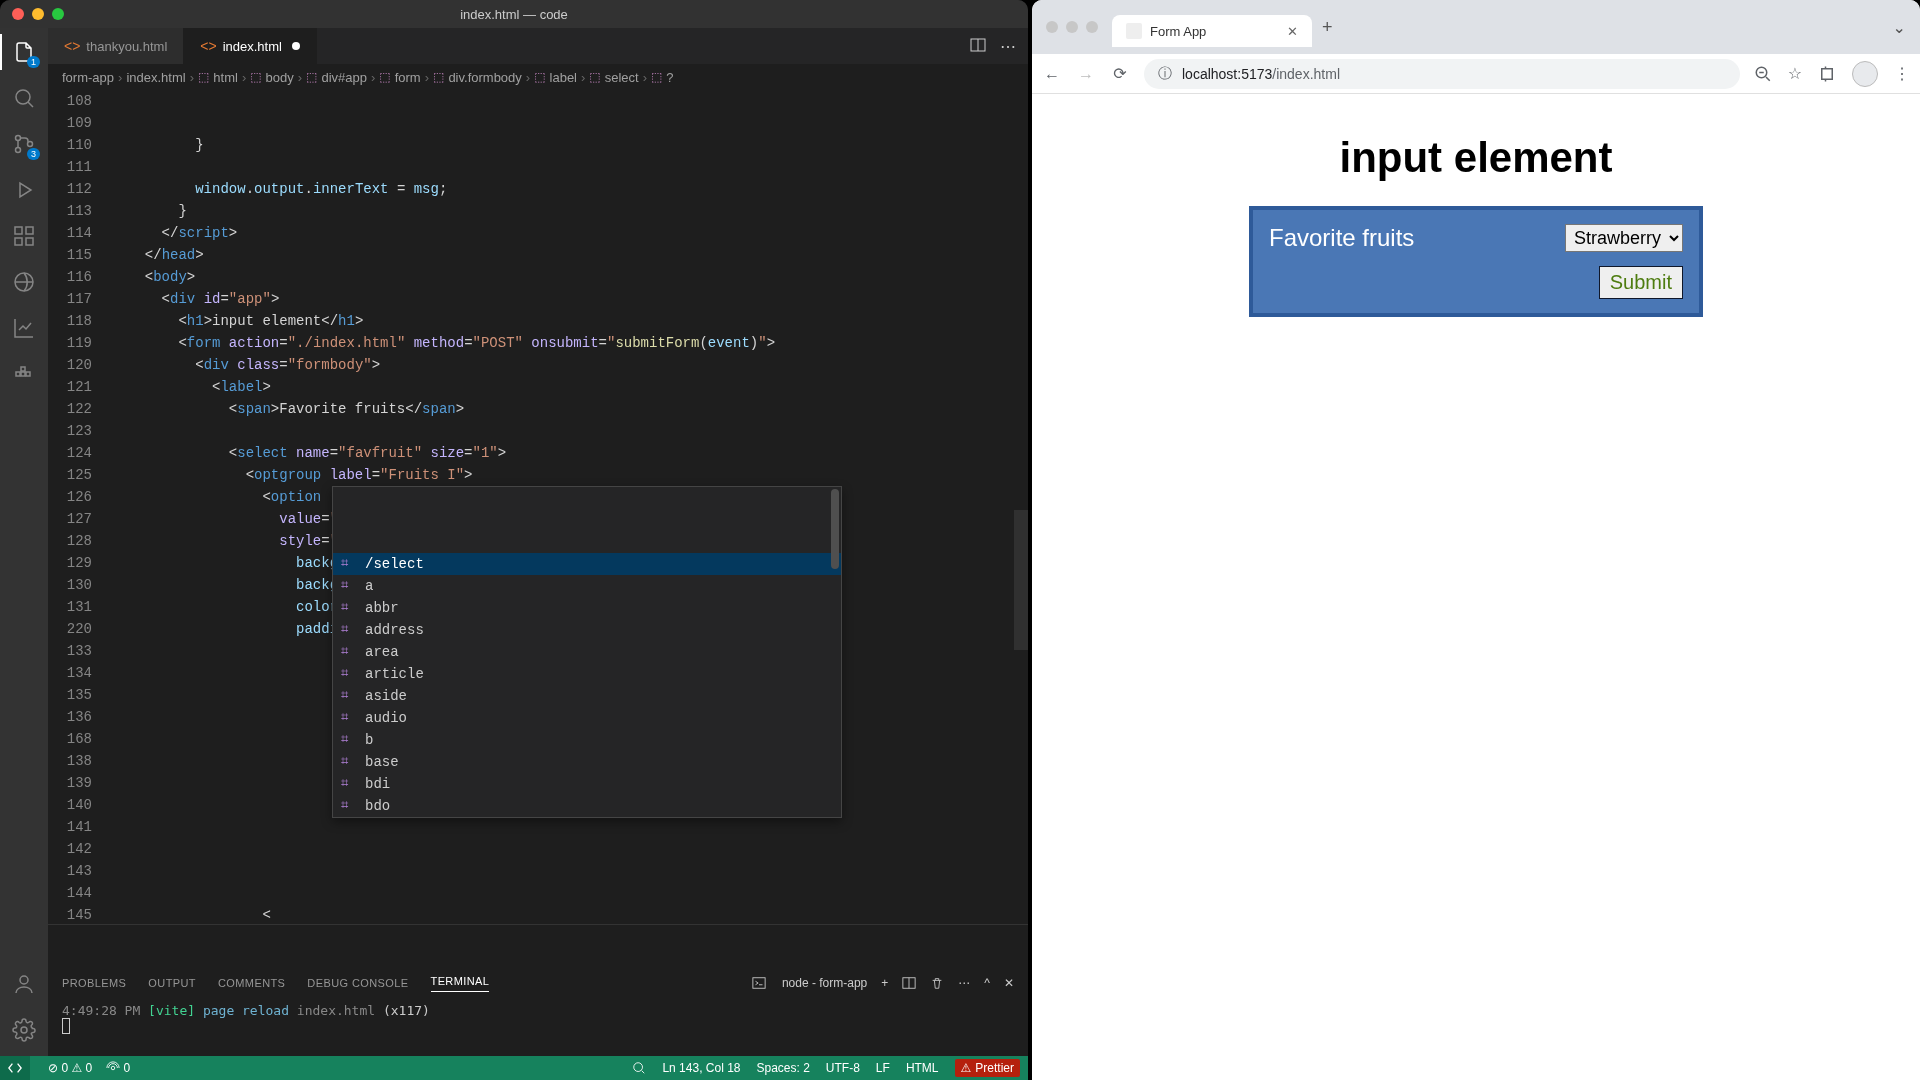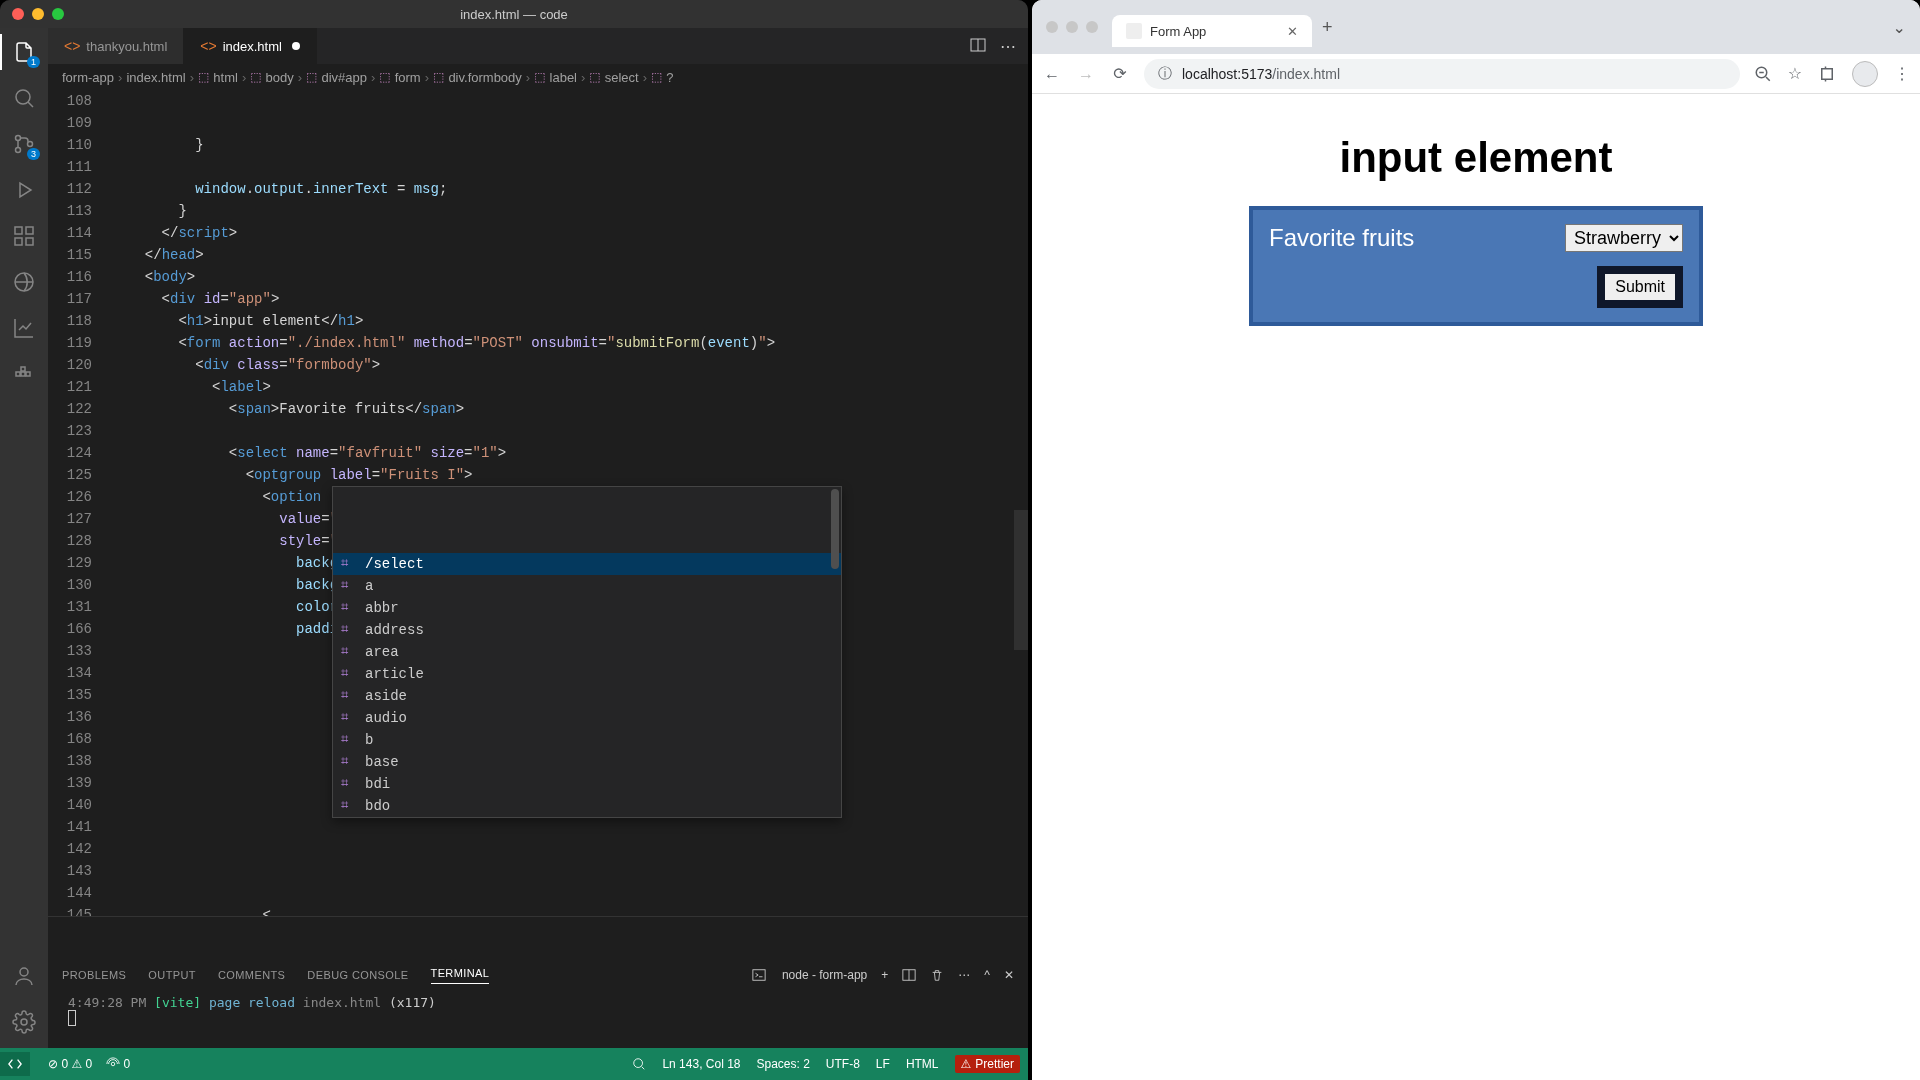--- a/index.html
+++ b/index.html
@@ -66,27 +66,27 @@
 .text-cursor::after { width:10px; height:1px; top:0; left:1px; box-shadow: 0 16px 0 #aeafad;}
 
 .minimap { width: 14px; background: #1e1e1e; position: absolute; right: 0; top: 0; bottom: 0; }
 .minimap-slider { position: absolute; right: 0; top: 420px; width: 14px; height: 140px; background: rgba(120,120,120,.2); }
 
 .panel { height: 132px; background: #1e1e1e; border-top: 1px solid #333; display: flex; flex-direction: column; }
 .panel-tabs { height: 32px; display: flex; align-items: center; padding: 0 14px; gap: 22px; font-size: 11px; color: #969696; margin-top: 42px; }
 .panel-tab { cursor: pointer; letter-spacing: 0.4px; }
 .panel-tab.active { color: #fff; border-bottom: 1px solid #fff; padding-bottom: 4px; }
 .panel-right { margin-left: auto; display: flex; align-items: center; gap: 14px; color: #ccc; font-size: 12px; }
-.terminal-out { padding: 4px 20px; font-family: Menlo, monospace; font-size: 13px; color: #ccc; }
+.terminal-out { padding: 4px 14px; font-family: Menlo, monospace; font-size: 13px; color: #ccc; }
 .term-time { color: #888; }
 .term-vite { color: #42d392; }
 .term-reload { color: #6fb3d2; }
 .term-cursor { display: inline-block; width: 8px; height: 16px; border: 1px solid #ccc; }
 
-.status-bar { height: 32px; background: #16825d; display: flex; align-items: center; color: #fff; font-size: 12px; padding: 0 8px; gap: 14px; }
+.status-bar { height: 24px; background: #16825d; display: flex; align-items: center; color: #fff; font-size: 12px; padding: 0 8px; gap: 14px; }
 .status-bar .remote { background: #0e6b4b; height: 24px; display: flex; align-items: center; padding: 0 8px; margin-left: -8px; margin-right: 4px; }
 .status-right { margin-left: auto; display: flex; gap: 16px; align-items: center; }
 .prettier { background: #b5200d; padding: 2px 6px; border-radius: 2px; display: flex; align-items: center; gap: 4px; }
 
 
 .browser { flex: 1; background: #fff; display: flex; flex-direction: column; border-radius: 10px 10px 0 0; overflow: hidden; margin-left: 4px; }
 .browser-titlebar { height: 54px; background: #dee1e6; display: flex; align-items: center; }
 .browser-tl { display: flex; gap: 8px; padding: 0 14px; }
 .browser-tl .tl { background: #c7c7c7; }
 .browser-tab { background: #fff; height: 32px; margin-top: 8px; border-radius: 8px 8px 0 0; padding: 0 14px; display: flex; align-items: center; gap: 8px; font-size: 13px; color: #333; min-width: 200px; position: relative; }
@@ -103,21 +103,21 @@
 .toolbar-icons { display: flex; gap: 16px; color: #5f6368; align-items: center; }
 .avatar-circle { width: 26px; height: 26px; border-radius: 50%; background: #e8eaed; border: 1px solid #bbb; }
 
 .page-content { flex: 1; background: #fff; padding: 40px; }
 .page-h1 { font-size: 42px; font-weight: 800; text-align: center; margin-bottom: 24px; }
 .form-box { width: 454px; margin: 0 auto; background: #4a77b5; border: 4px solid #2e5a99; padding: 14px 16px; }
 .form-row { display: flex; align-items: center; justify-content: space-between; margin-bottom: 14px; }
 .form-label { color: #fff; font-size: 24px; }
 .form-select { font-size: 18px; padding: 2px 4px; background: #efefef; border: 1px solid #767676; }
 .form-submit-row { display: flex; justify-content: flex-end; }
-.form-submit { background: #efefef; border: 8px solid #0f172a; font-size: 16px; padding: 4px 10px; color: #000000; }
+.form-submit { background: #efefef; border: 1px solid #0f172a; font-size: 20px; padding: 4px 10px; color: #4d7c0f; }
 
 svg { display: block; }
 </style>
 </head>
 <body>
 
 <div class="desktop">
 
   <div class="vscode">
     <div class="vscode-titlebar">
@@ -265,21 +265,21 @@
               <div class="code-line">122</div>
               <div class="code-line">123</div>
               <div class="code-line">124</div>
               <div class="code-line">125</div>
               <div class="code-line">126</div>
               <div class="code-line">127</div>
               <div class="code-line">128</div>
               <div class="code-line">129</div>
               <div class="code-line">130</div>
               <div class="code-line">131</div>
-              <div class="code-line">166</div>
+              <div class="code-line">220</div>
               <div class="code-line">133</div>
               <div class="code-line">134</div>
               <div class="code-line">135</div>
               <div class="code-line">136</div>
               <div class="code-line">168</div>
               <div class="code-line">138</div>
               <div class="code-line">139</div>
               <div class="code-line">140</div>
               <div class="code-line">141</div>
               <div class="code-line">142</div>

